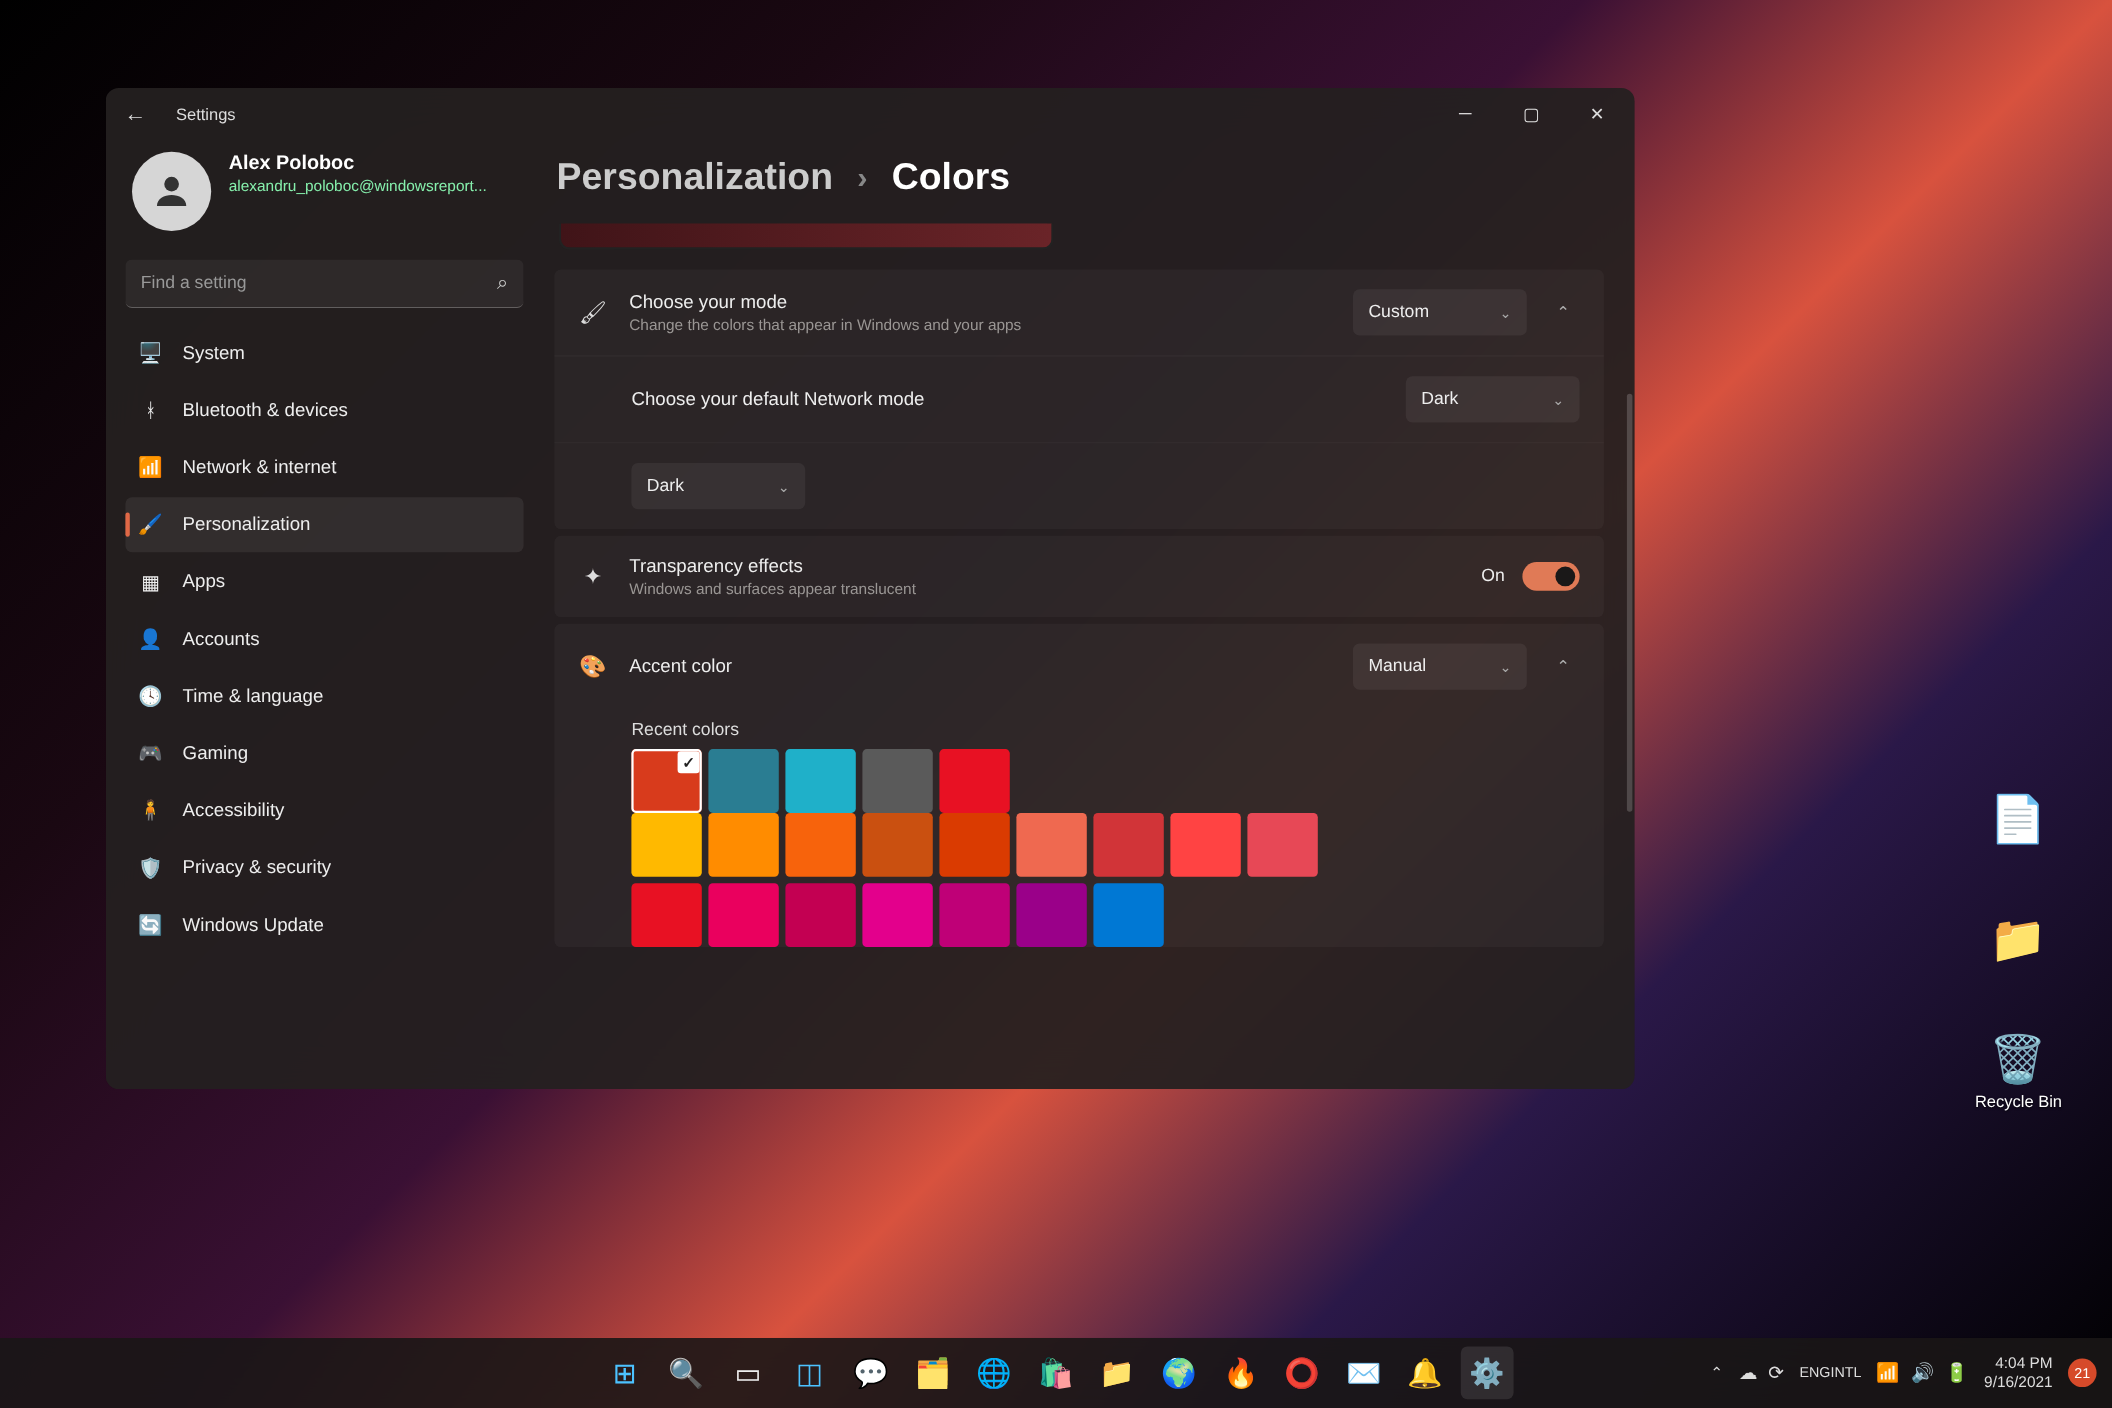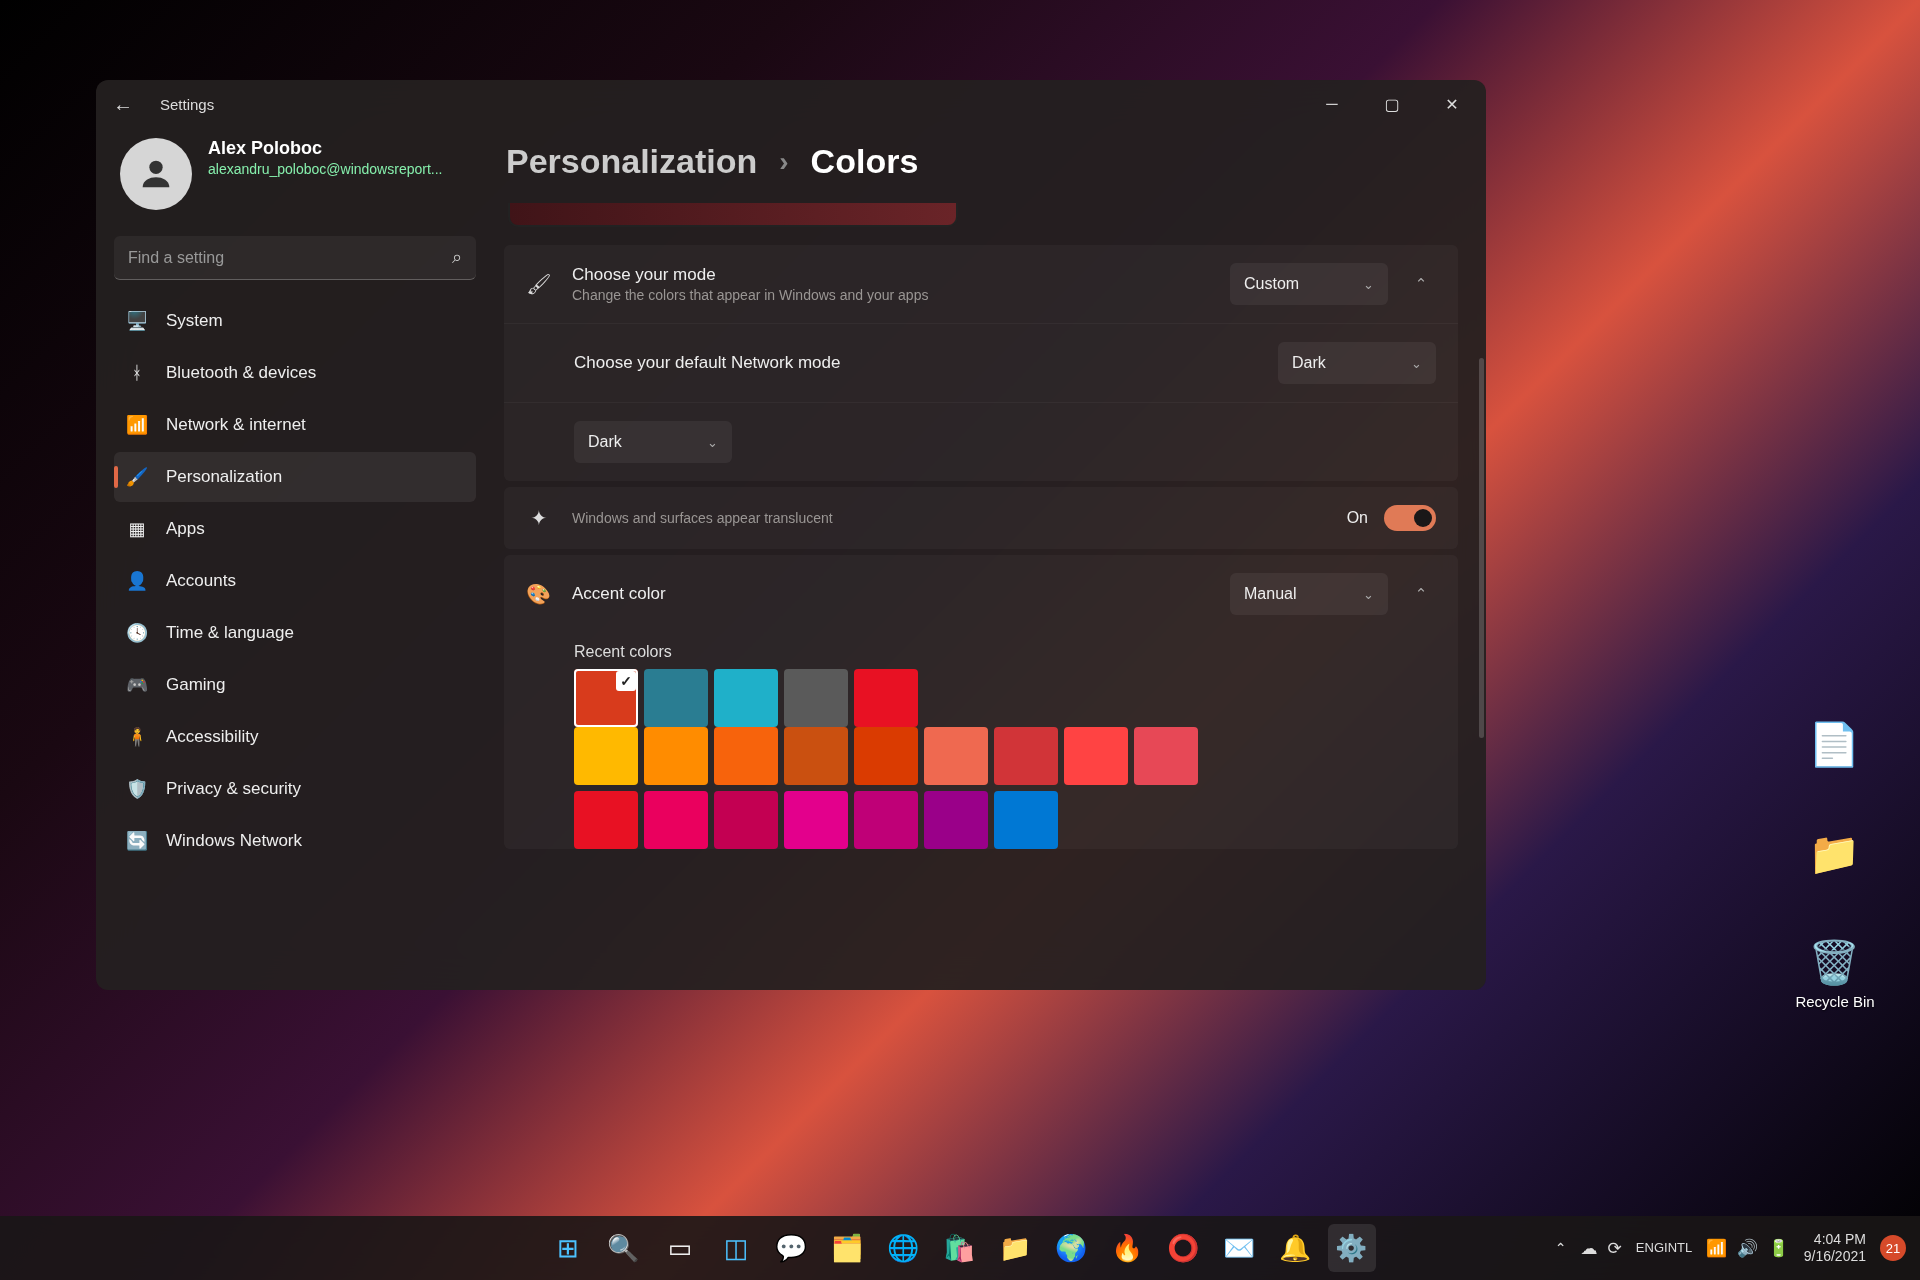--- a/index.html
+++ b/index.html
@@ -203,21 +203,21 @@
           <div class="nav-item">
             <span class="nic">🧍</span>
             <span>Accessibility</span>
           </div>
           <div class="nav-item">
             <span class="nic">🛡️</span>
             <span>Privacy &amp; security</span>
           </div>
           <div class="nav-item">
             <span class="nic">🔄</span>
-            <span>Windows Network</span>
+            <span>Windows Update</span>
           </div>
         </div>
     </div>
 
     <div class="content">
       <div class="breadcrumb">
         <span class="bc parent">Personalization</span>
         <span class="bc sep">›</span>
         <span class="bc current">Colors</span>
       </div>
@@ -259,20 +259,21 @@
               <span class="chev">⌄</span>
             </div>
           </div>
         </div>
       </div>
 
       <div class="card">
         <div class="row">
           <div class="ricon">✦</div>
           <div class="rtext">
+            <div class="rtitle">Transparency effects</div>
             <div class="rsub">Windows and surfaces appear translucent</div>
           </div>
           <div class="rtail">
             <div class="toggle-wrap">
               <span class="toggle-label">On</span>
               <div class="toggle">
                   <div class="knob"></div>
                 </div>
             </div>
           </div>

